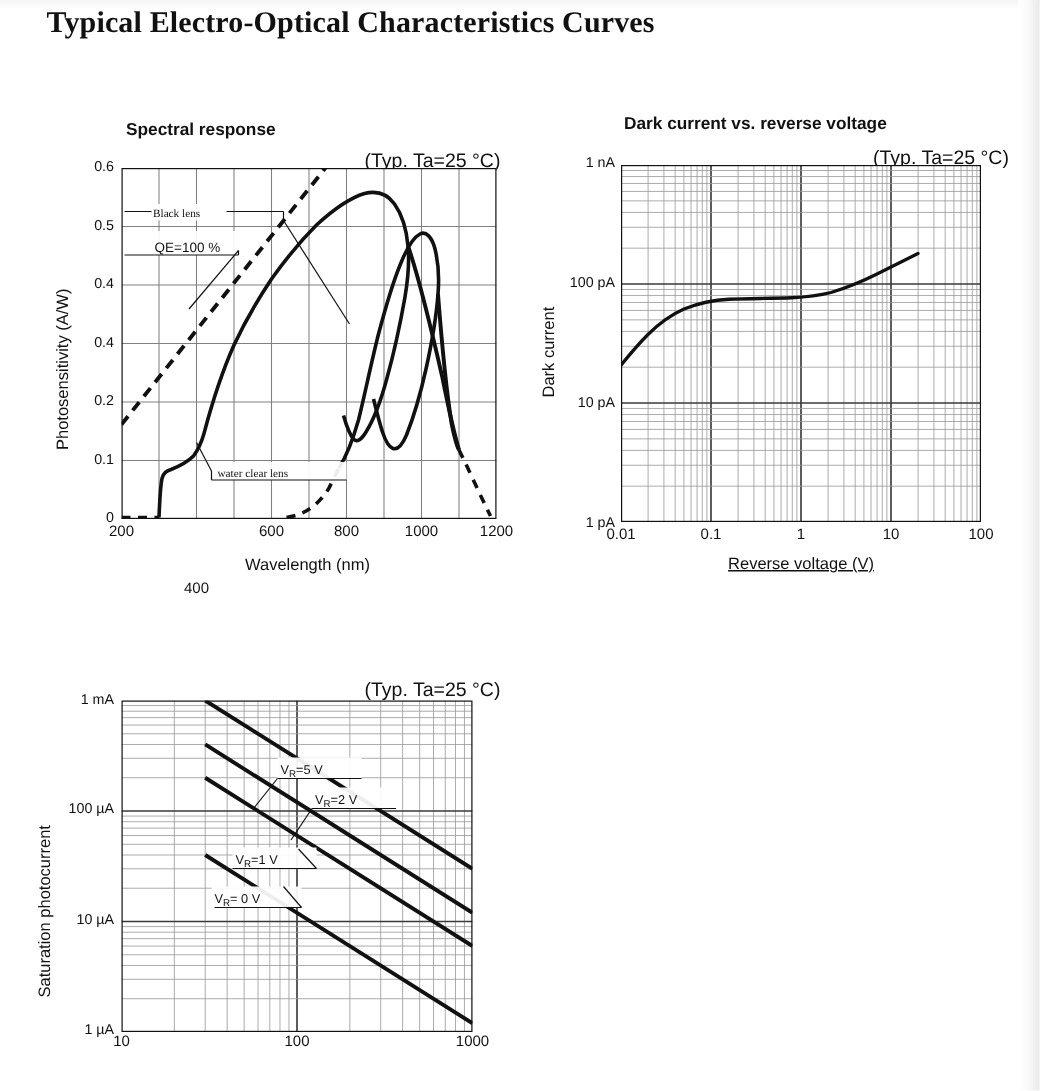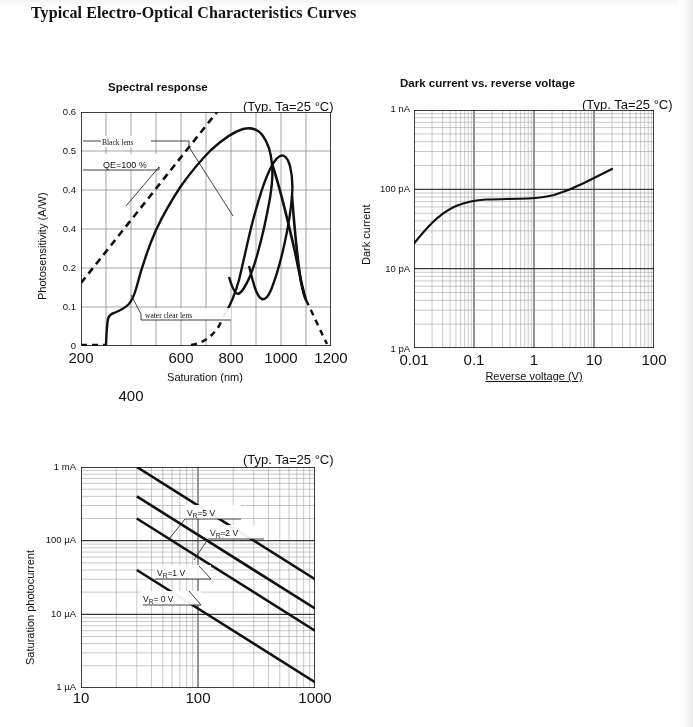--- a/index.html
+++ b/index.html
@@ -39,21 +39,21 @@
     background: linear-gradient(to bottom, #f4f4f4 0%, #ffffff 100%);
     pointer-events: none;
   }
 
   #doc-title {
     position: absolute;
     left: 31px;
     top: 4px;
     font-family: "Liberation Serif", serif;
     font-weight: bold;
-    font-size: 16px;
+    font-size: 20px;
     letter-spacing: 0.1px;
     color: #111111;
     white-space: nowrap;
   }
 
   .figure {
     position: absolute;
   }
   .fig-title {
     position: absolute;
@@ -91,21 +91,21 @@
     position: absolute;
     font-family: "Liberation Sans", sans-serif;
     font-size: 9.5px;
     color: #111111;
     white-space: nowrap;
     text-align: right;
   }
   .tick-label-x {
     position: absolute;
     font-family: "Liberation Sans", sans-serif;
-    font-size: 15px;
+    font-size: 10px;
     color: #111111;
     white-space: nowrap;
     text-align: center;
   }
   .plot-svg {
     position: absolute;
     display: block;
   }
   .callout-text {
     font-family: "Liberation Serif", serif;
@@ -131,40 +131,40 @@
 
 <div id="page">
 
   <div id="page-edge-top"></div>
   <div id="page-edge-right"></div>
 
   <div id="doc-title">Typical Electro-Optical Characteristics Curves</div>
 
   <div class="figure" id="fig-spectral" style="left:0px; top:0px; width:360px; height:400px;">
 
-    <div class="fig-title" style="left:108px; top:81px;">Spectral response</div>
+    <div class="fig-title" style="left:84px; top:81px;">Spectral response</div>
 
     <div class="fig-cond" style="left:243px; top:99px;">(Typ. Ta=25 °C)</div>
 
     <div class="tick-label-y" style="left:44px; top:106px; width:32px;">0.6</div>
     <div class="tick-label-y" style="left:44px; top:145px; width:32px;">0.5</div>
     <div class="tick-label-y" style="left:44px; top:184px; width:32px;">0.4</div>
     <div class="tick-label-y" style="left:44px; top:223px; width:32px;">0.4</div>
     <div class="tick-label-y" style="left:44px; top:262px; width:32px;">0.2</div>
     <div class="tick-label-y" style="left:44px; top:301px; width:32px;">0.1</div>
     <div class="tick-label-y" style="left:44px; top:340px; width:32px;">0</div>
 
     <div class="tick-label-x" style="left:61px; top:349px; width:40px;">200</div>
     <div class="tick-label-x" style="left:111px; top:349px; width:40px;margin-top:38px;">400</div>
     <div class="tick-label-x" style="left:161px; top:349px; width:40px;">600</div>
     <div class="tick-label-x" style="left:211px; top:349px; width:40px;">800</div>
     <div class="tick-label-x" style="left:261px; top:349px; width:40px;">1000</div>
     <div class="tick-label-x" style="left:311px; top:349px; width:40px;">1200</div>
 
-    <div class="axis-title-x" style="left:125px; top:371px; width:160px;">Saturation (nm)</div>
+    <div class="axis-title-x" style="left:125px; top:371px; width:160px;">Wavelength (nm)</div>
 
     <div class="axis-title-y" style="left:36px; top:300px;">Photosensitivity (A/W)</div>
 
     <svg class="plot-svg" style="left:81px; top:112px;" width="250" height="234" viewBox="0 0 250 234">
 
       <rect x="0" y="0" width="250" height="234" fill="#ffffff"></rect>
 
       <g stroke="#808080" stroke-width="0.7">
         <line x1="25" y1="0" x2="25" y2="234"></line>
         <line x1="50" y1="0" x2="50" y2="234"></line>
@@ -270,21 +270,21 @@
         <line x1="60" y1="208" x2="150" y2="208" stroke="#111111" stroke-width="0.8"></line>
         <text class="callout-text" x="64" y="206">water clear lens</text>
         <line x1="60" y1="208" x2="60" y2="202" stroke="#111111" stroke-width="0.8"></line>
         <line x1="60" y1="202" x2="50" y2="183" stroke="#111111" stroke-width="0.8"></line>
       </g>
     </svg>
   </div>
 
   <div class="figure" id="fig-dark" style="left:360px; top:0px; width:333px; height:400px;">
 
-    <div class="fig-title" style="left:40px; top:77px;">Dark current vs. reverse voltage</div>
+    <div class="fig-title" style="left:56px; top:77px;">Dark current vs. reverse voltage</div>
 
     <div class="fig-cond" style="left:222px; top:97px;">(Typ. Ta=25 °C)</div>
 
     <div class="tick-label-y" style="left:6px; top:103px; width:44px;">1 nA</div>
     <div class="tick-label-y" style="left:6px; top:183px; width:44px;">100 pA</div>
     <div class="tick-label-y" style="left:6px; top:263px; width:44px;">10 pA</div>
     <div class="tick-label-y" style="left:6px; top:343px; width:44px;">1 pA</div>
 
     <div class="tick-label-x" style="left:34px; top:351px; width:40px;">0.01</div>
     <div class="tick-label-x" style="left:94px; top:351px; width:40px;">0.1</div>

